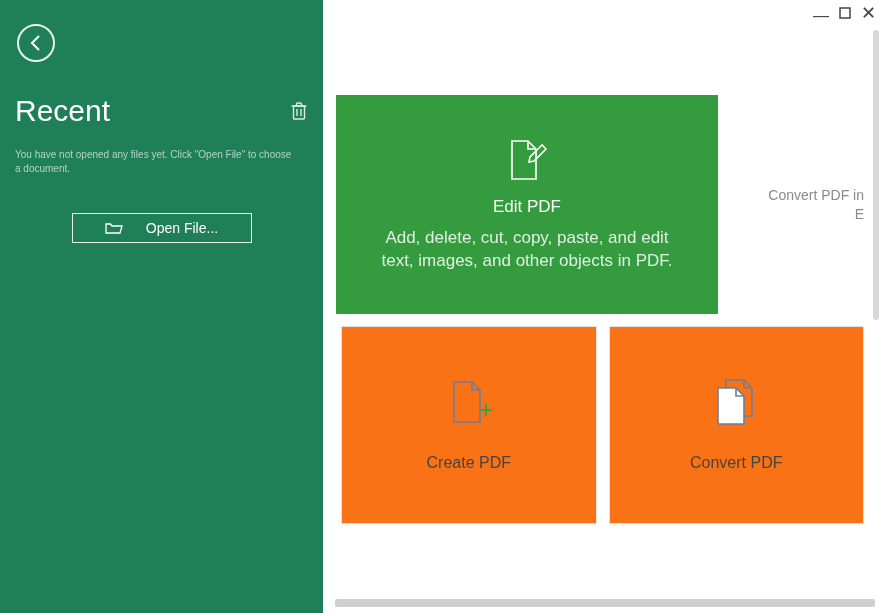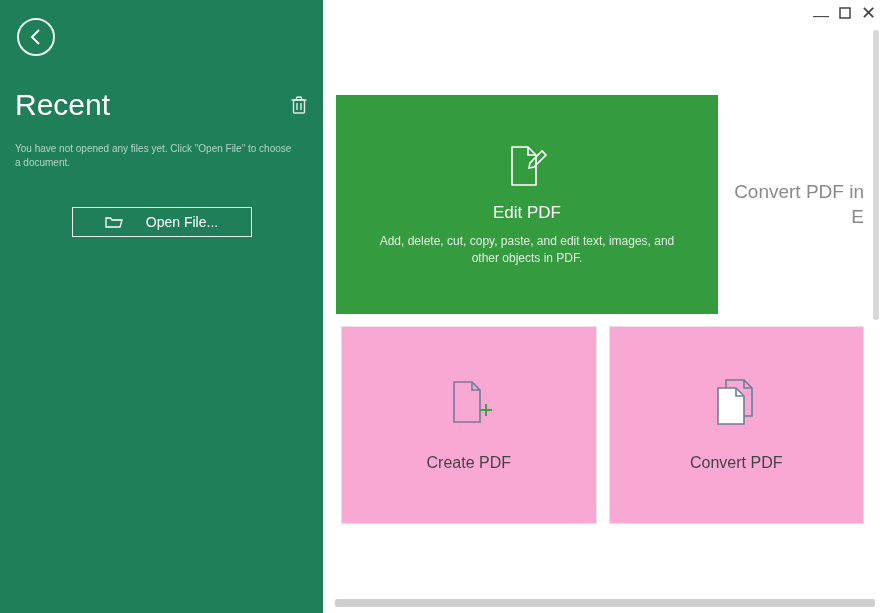--- a/index.html
+++ b/index.html
@@ -14,21 +14,21 @@
   .app {
     display: flex;
     width: 100%;
     height: 100%;
   }
   .sidebar {
     width: 323px;
     background: #1b7a53;
     background: linear-gradient(#1c7a54,#1c7a54);
     color: #fff;
-    padding: 18px 15px 0 15px;
+    padding: 24px 15px 0 15px;
     position: relative;
     background-color:#1b7b54;
   }
   .sidebar { background:#1d7b55;}
   .sidebar { background:#1e7f58;}
   .sidebar { background:#1d7e57;}
 
   .back-btn {
     width: 38px; height: 38px;
     border: 2px solid rgba(255,255,255,0.9);
@@ -97,21 +97,21 @@
   }
   .row {
     display:flex;
     gap:12px;
     padding:0 18px 0 17px;
   }
   .row + .row { margin-top:12px;}
 
   .card {
     border:1px solid #e2e2e2;
-    background:#f9a8d4;
+    background:#f97316;
     display:flex;
     flex-direction:column;
     align-items:center;
     justify-content:center;
     text-align:center;
     cursor:pointer;
   }
   .card-title {
     font-size:16px;
     color:#444;
@@ -129,41 +129,41 @@
   .card.big { background:#359b3e;}
   .card.big { background:#349c3e;justify-content:center;}
   .card.big .card-title {
     color:#fff;
     font-size:17px;
     margin-top:14px;
     font-weight:500;
   }
   .card.big .card-desc {
     color:rgba(255,255,255,0.85);
-    font-size:12px;
+    font-size:17px;
     margin-top:10px;
     max-width:300px;
     line-height:1.35;
   }
   .card.convert-peek {
     width:140px;
     height:219px;
     border:none;
     background:transparent;
     color:#7a7a7a;
     font-size:13px;
     text-align:right;
     align-items:flex-end;
     justify-content:center;
     padding-right:0;
     overflow:hidden;
   }
   .convert-peek .peek-text {
     color:#8a8a8a;
-    font-size:19px;
+    font-size:14px;
     line-height:1.3;
     white-space:pre-line;
     text-align:right;
   }
   .row2 .card {
     width:256px;
     height:198px;
   }
   .row1 { margin-left:-4px;}
   .row2 { padding-left:18px;}

